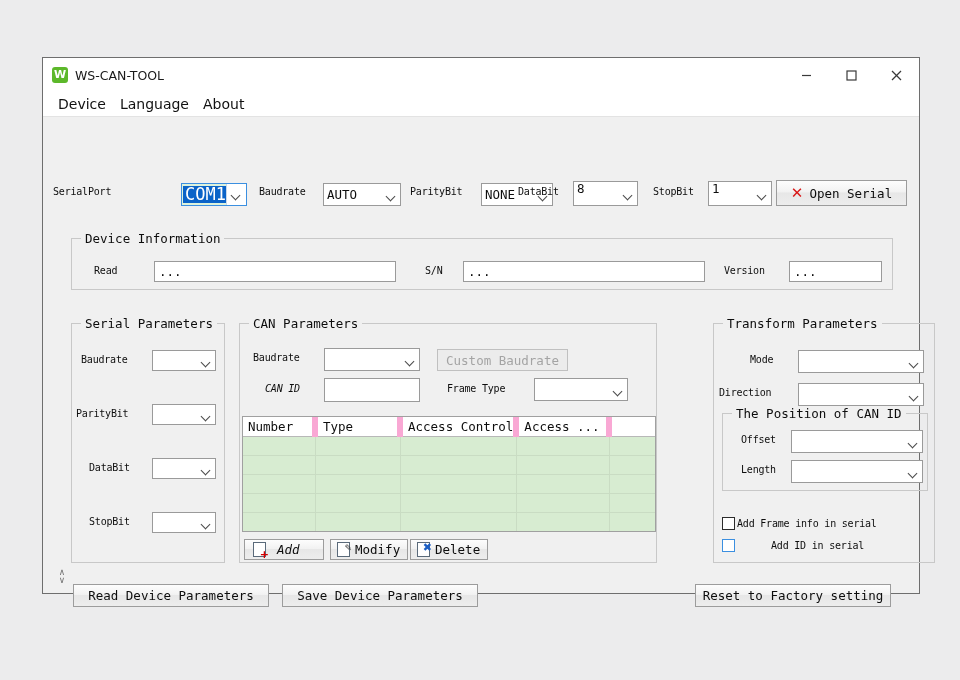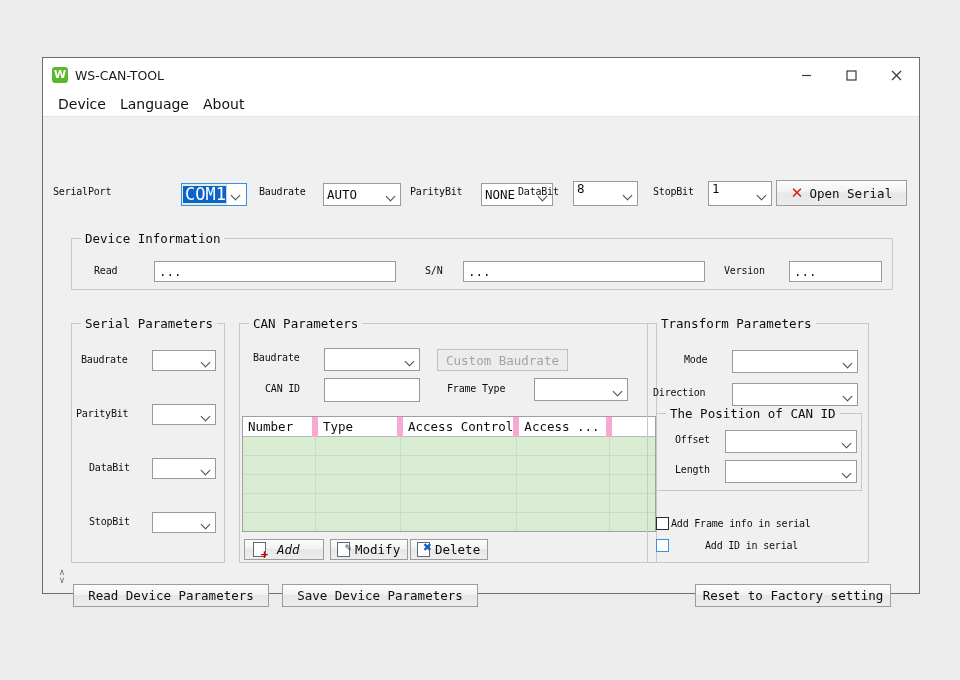--- a/index.html
+++ b/index.html
@@ -238,21 +238,21 @@
     border-bottom: 1.3px solid #4a4a4a;
     transform: rotate(-45deg);
   }
 
   
   #device-info { left: 28px; top: 121px; width: 822px; height: 52px; }
 
   
   #serial-params { left: 28px; top: 206px; width: 154px; height: 240px; }
   #can-params    { left: 196px; top: 206px; width: 418px; height: 240px; }
-  #transform-params { left: 604px; top: 206px; width: 222px; height: 240px; }
+  #transform-params { left: 670px; top: 206px; width: 222px; height: 240px; }
   #canid-pos { left: 8px; top: 89px; width: 206px; height: 78px; }
 
   
   #can-table {
     position: absolute;
     left: 2px; top: 92px;
     width: 414px; height: 116px;
     border: 1px solid #a0a0a0;
     box-sizing: border-box;
     background: #ffffff;
@@ -472,21 +472,21 @@
 
       <div class="lbl" style="position:absolute; left:13px; top:28px;">Baudrate</div>
       <div class="combo" style="position:absolute; left:84px; top:24px; width:96px; height:23px;">
         <span></span>
         <span class="arrow"></span>
       </div>
       <div class="btn disabled" style="position:absolute; left:197px; top:25px; width:131px; height:22px;">
         <span>Custom Baudrate</span>
       </div>
 
-      <div class="lbl" style="position:absolute; left:25px; top:59px;">CAN ID</div>
+      <div class="lbl" style="position:absolute; left:25px; top:59px;font-style:italic;">CAN ID</div>
       <div class="textbox" style="position:absolute; left:84px; top:54px; width:96px; height:24px;">
         <span></span>
       </div>
       <div class="lbl" style="position:absolute; left:207px; top:59px;">Frame Type</div>
       <div class="combo" style="position:absolute; left:294px; top:54px; width:94px; height:23px;">
         <span></span>
         <span class="arrow"></span>
       </div>
 
       <div id="can-table">

